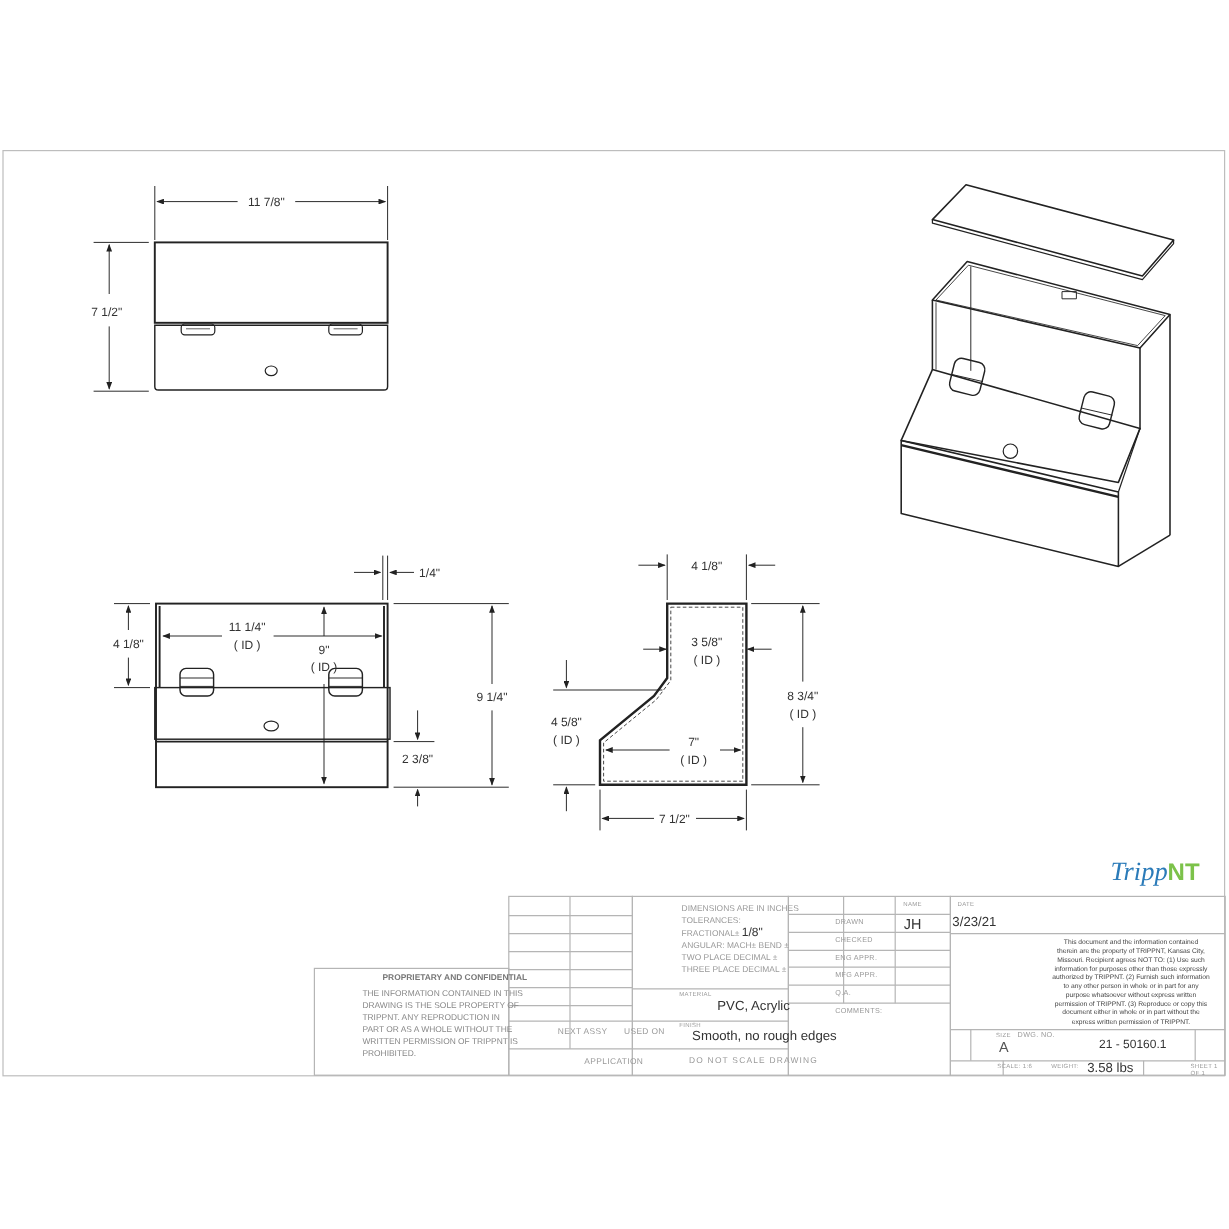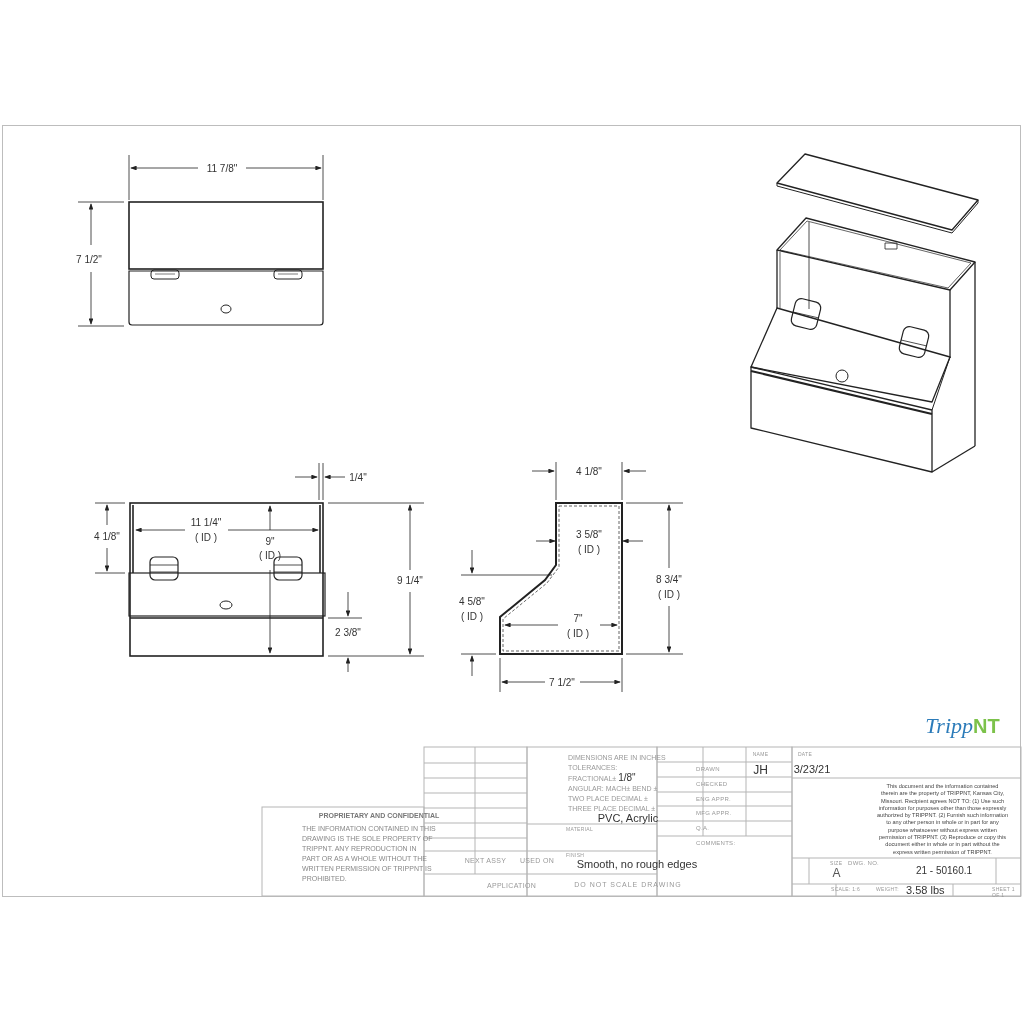--- a/index.html
+++ b/index.html
@@ -221,21 +221,21 @@
 <div class="tb" style="left:532px;top:753px;font-size:7px;line-height:10px;color:#999;">
   <div>DIMENSIONS ARE IN INCHES</div>
   <div>TOLERANCES:</div>
   <div><span>FRACTIONAL±</span> <span class="val" style="font-size:10px;color:#333;">1/8"</span></div>
   <div>ANGULAR: MACH±    BEND ±</div>
   <div>TWO PLACE DECIMAL    ±</div>
   <div>THREE PLACE DECIMAL  ±</div>
 </div>
 
 <div class="tb lbl" style="left:530px;top:826px;font-size:5px;">MATERIAL</div>
-<div class="tb val" style="left:527px;top:812px;width:130px;text-align:center;font-size:11px;">PVC, Acrylic</div>
+<div class="tb val" style="left:527px;top:833px;width:130px;text-align:center;font-size:11px;">PVC, Acrylic</div>
 <div class="tb lbl" style="left:530px;top:852px;font-size:5px;">FINISH</div>
 <div class="tb val" style="left:527px;top:858px;width:148px;text-align:center;font-size:11px;">Smooth, no rough edges</div>
 <div class="tb lbl" style="left:527px;top:881px;width:130px;text-align:center;letter-spacing:1px;">DO  NOT  SCALE  DRAWING</div>
 
 <div class="tb lbl" style="left:703px;top:751px;width:43px;text-align:center;font-size:5px;">NAME</div>
 <div class="tb lbl" style="left:746px;top:751px;width:46px;text-align:center;font-size:5px;">DATE</div>
 
 <div>
   <div class="tb lbl" style="left:660px;top:766px;font-size:6px;">DRAWN</div>
   <div class="tb val" style="left:703px;top:763px;width:43px;text-align:center;font-size:12px;">JH</div>

